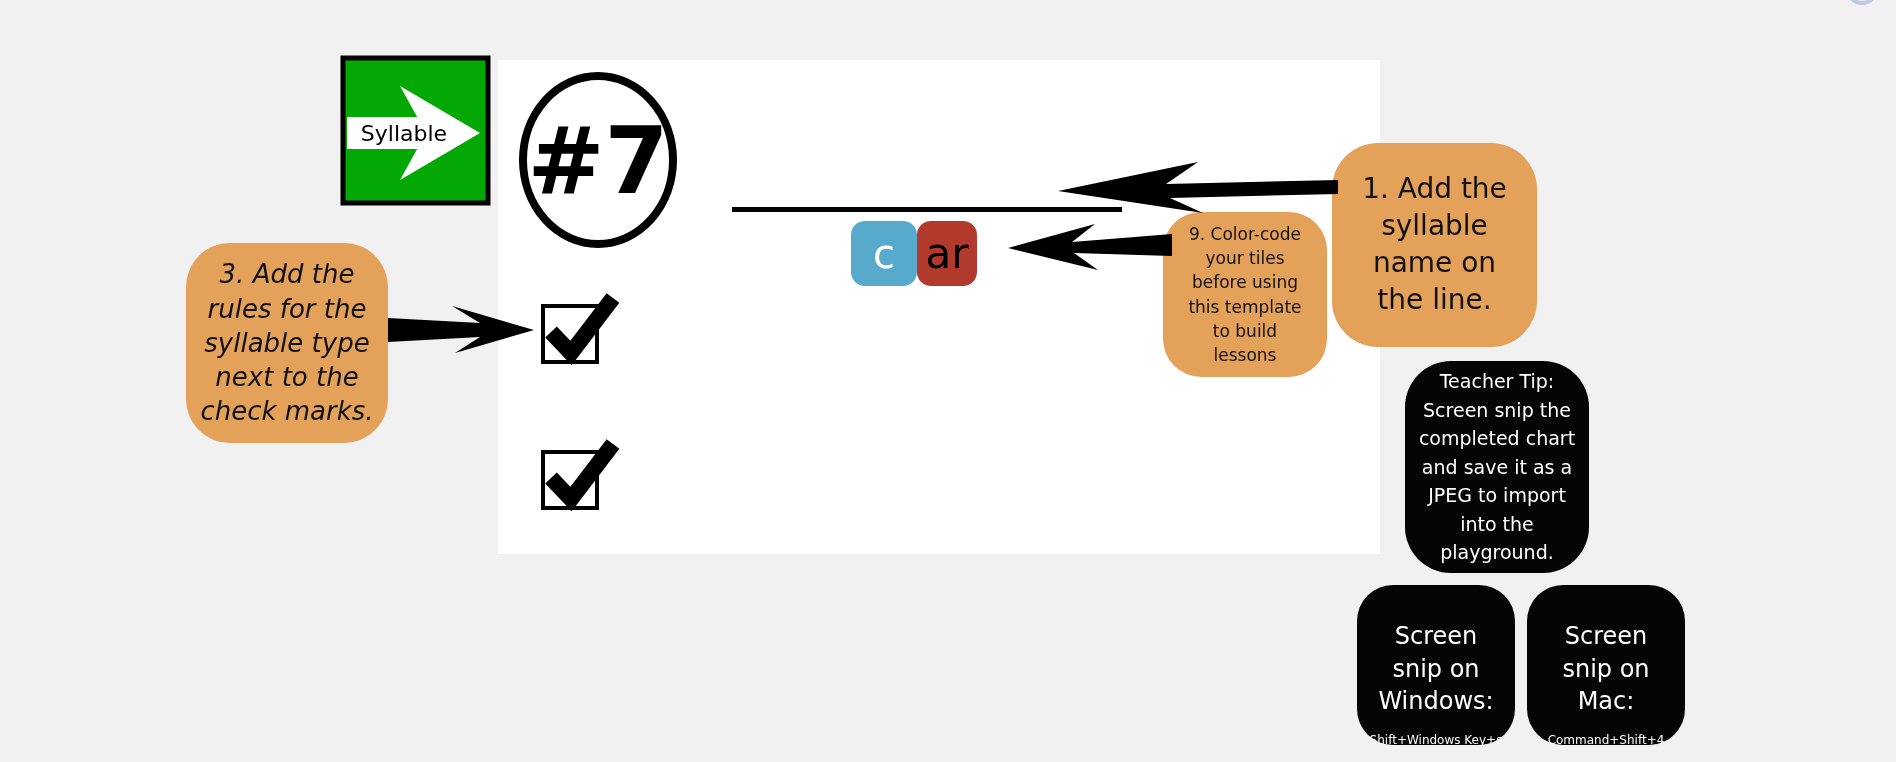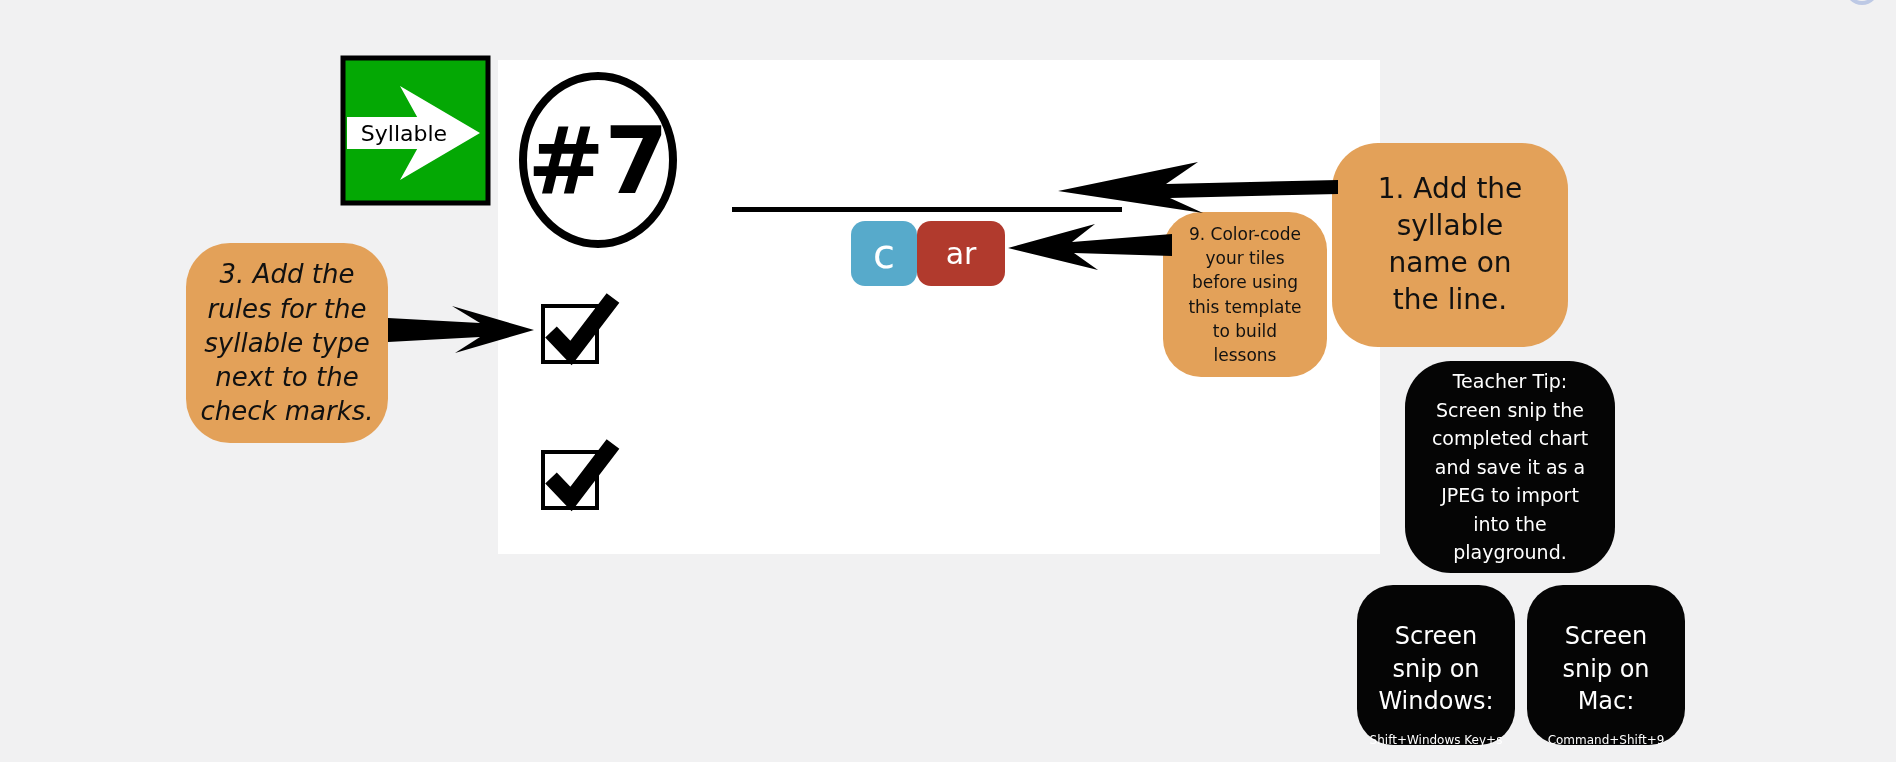--- a/index.html
+++ b/index.html
@@ -25,45 +25,45 @@
   .callout{
     position:absolute;
     background:#e3a159;
     color:#111111;
     display:flex;align-items:center;justify-content:center;
     text-align:center;
     white-space:pre-line;
     z-index:5;
     line-height:1.32;
   }
-  #callout-step1{left:1332px;top:143px;width:236px;height:204px;border-radius:46px;font-size:28px;}
+  #callout-step1{left:1332px;top:143px;width:205px;height:204px;border-radius:46px;font-size:28px;}
   #callout-step2{left:1163px;top:212px;width:164px;height:165px;border-radius:38px;font-size:17px;line-height:1.42;}
   #callout-step3{left:186px;top:243px;width:202px;height:200px;border-radius:44px;font-size:26px;font-style:italic;}
   .tipbox{
     position:absolute;
     background:#050505;
     color:#ffffff;
     display:flex;flex-direction:column;align-items:center;justify-content:center;
     text-align:center;
     white-space:pre-line;
     z-index:5;
   }
-  #teacher-tip{left:1405px;top:361px;width:210px;height:212px;border-radius:46px;font-size:19px;line-height:1.5;}
+  #teacher-tip{left:1405px;top:361px;width:184px;height:212px;border-radius:46px;font-size:19px;line-height:1.5;}
   #tip-windows{left:1357px;top:585px;width:158px;height:160px;border-radius:36px;}
   #tip-mac{left:1527px;top:585px;width:158px;height:160px;border-radius:36px;}
   .tip-title{font-size:24px;line-height:1.35;white-space:pre-line;margin-top:37px;}
   .tip-shortcut{font-size:12px;margin-top:15px;white-space:nowrap;}
   .tile{
     position:absolute;top:221px;height:65px;
     display:flex;align-items:center;justify-content:center;
     border-radius:14px;
     z-index:4;
   }
   #tile-c{left:851px;width:66px;background:#57aacb;color:#ffffff;font-size:40px;}
-  #tile-ar{left:917px;width:88px;background:#b13a2d;color:#ffffff;font-size:30px;}
+  #tile-ar{left:917px;width:60px;background:#b13a2d;color:#000000;font-size:42px;}
 </style>
 </head>
 <body>
 
 <div id="stage">
 
   <div id="slide-canvas"></div>
 
   <div class="callout" id="callout-step3">3. Add the
 rules for the
@@ -95,21 +95,21 @@
     <div class="tip-title">Screen
 snip on
 Windows:</div>
     <div class="tip-shortcut">Shift+Windows Key+s</div>
   </div>
 
   <div class="tipbox" id="tip-mac">
     <div class="tip-title">Screen
 snip on
 Mac:</div>
-    <div class="tip-shortcut">Command+Shift+9</div>
+    <div class="tip-shortcut">Command+Shift+4</div>
   </div>
 
   <div class="tile" id="tile-c">c</div>
   <div class="tile" id="tile-ar">ar</div>
 
   <svg id="gfx-overlay" viewBox="0 0 1896 762" xmlns="http://www.w3.org/2000/svg">
 
     <g>
       <rect x="343" y="58" width="145" height="145" fill="#04a804" stroke="#000000" stroke-width="5"></rect>
       <rect x="347" y="117" width="93" height="32" fill="#ffffff"></rect>

